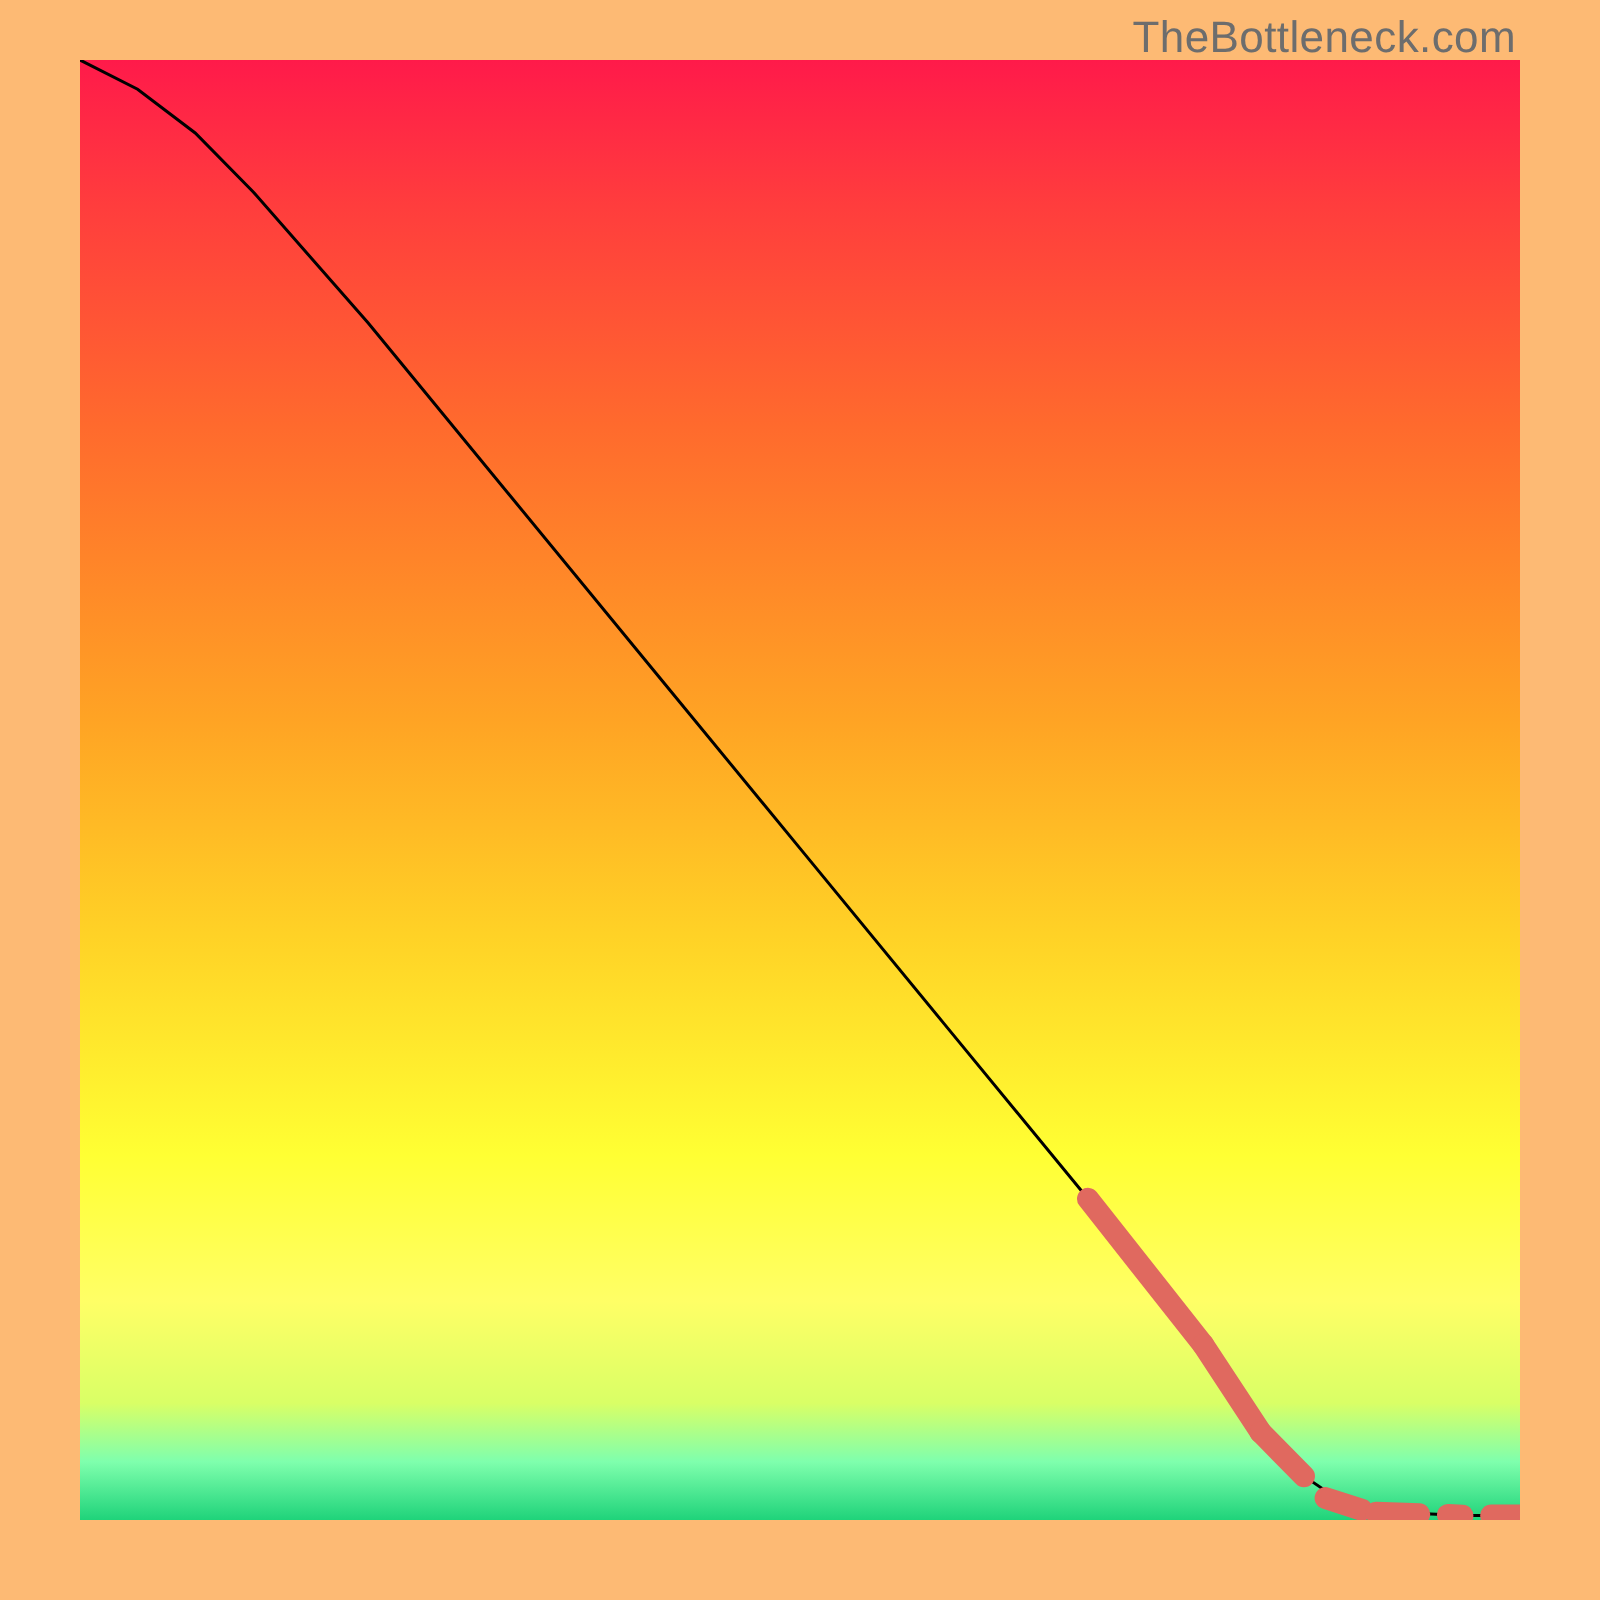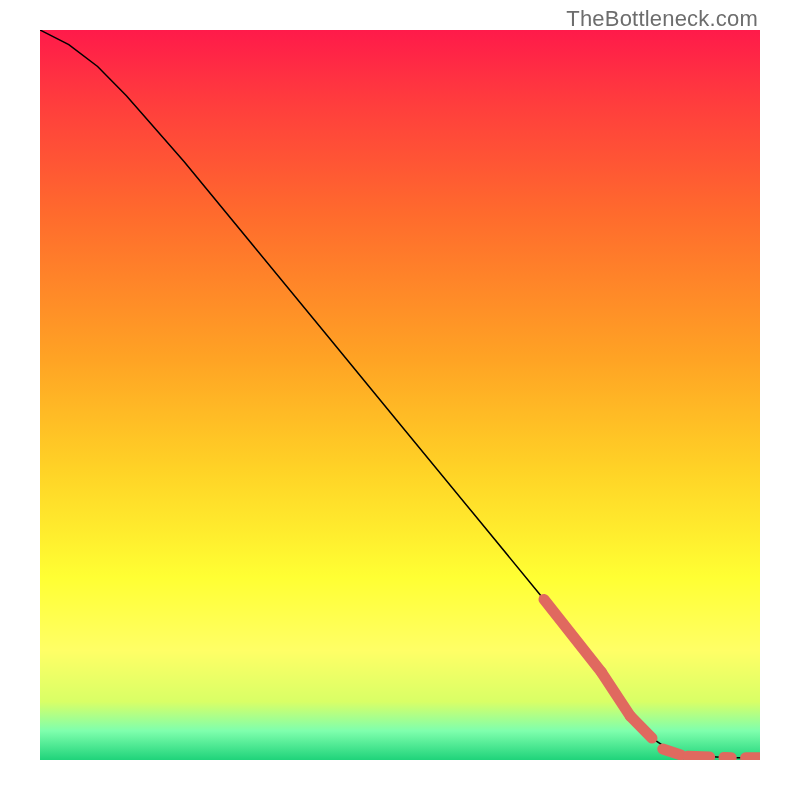--- a/index.html
+++ b/index.html
@@ -10,21 +10,21 @@
     background: #000;
     overflow: hidden;
     font-family: Arial, Helvetica, sans-serif;
   }
   .frame {
     position: absolute;
     left: 0;
     top: 0;
     width: 800px;
     height: 800px;
-    background: #ffffff;
+    background: #fdba74;
   }
   .plot {
     position: absolute;
     left: 40px;
     top: 30px;
     width: 720px;
     height: 730px;
     background: linear-gradient(to bottom,
       #ff1a4a 0%,
       #ff3d3d 10%,

